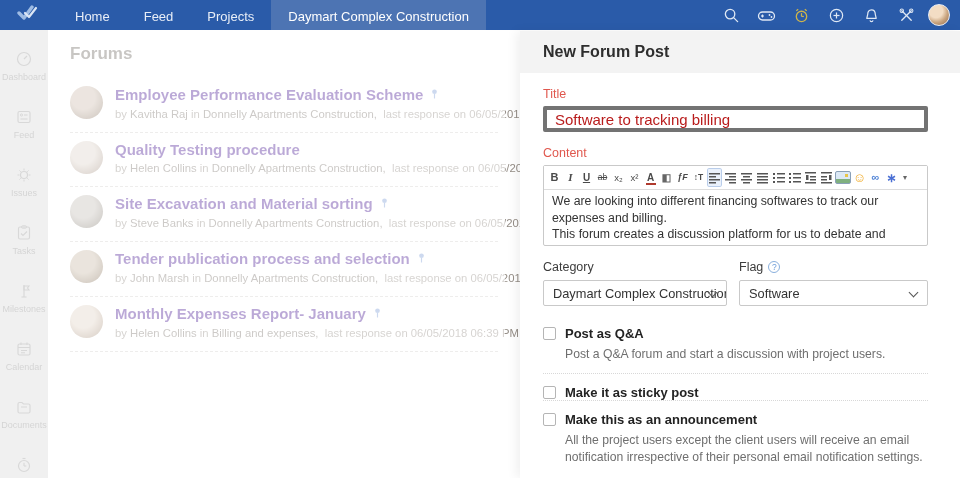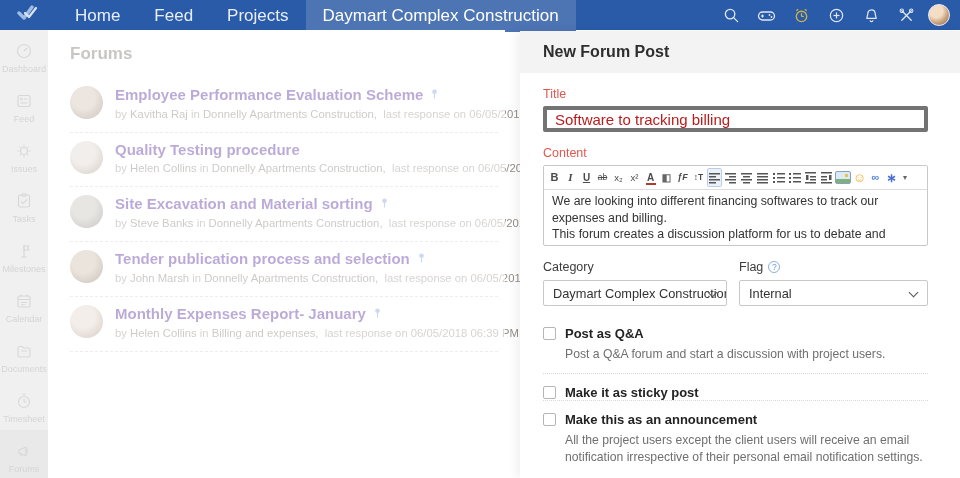--- a/index.html
+++ b/index.html
@@ -3,29 +3,29 @@
 <meta charset="utf-8">
 <style>
   html,body{margin:0;padding:0;background:#fff;}
   *{box-sizing:border-box;}
   body{font-family:"Liberation Sans",sans-serif;width:960px;height:478px;overflow:hidden;}
   .app{position:relative;width:960px;height:478px;background:#fff;}
 
   
   .navbar{position:absolute;top:0;left:0;width:960px;height:30px;background:#2a5ba9;display:flex;align-items:stretch;color:#fff;}
   .brand{display:flex;align-items:center;padding:0 16px 0 16px;}
-  .nav-item{display:flex;align-items:center;padding:16px 17px;font-size:17px;color:#e8eef7;cursor:pointer;}
+  .nav-item{display:flex;align-items:center;padding:16px 17px;font-size:13px;color:#e8eef7;cursor:pointer;}
   .nav-item.active{background:#4d74b3;color:#fff;}
   .nav-actions{margin-left:auto;display:flex;align-items:center;gap:9px;padding-right:10px;}
   .nav-ico{width:26px;height:26px;display:flex;align-items:center;justify-content:center;cursor:pointer;}
   .avatar{width:22px;height:22px;border-radius:50%;background:radial-gradient(circle at 35% 30%,#f3ddc4 0 35%,#caa57f 60%,#8d6547 100%);border:1px solid #e9eef6;cursor:pointer;}
 
   
   .sidebar{position:absolute;top:30px;left:0;width:48px;height:448px;background:#d8d8d8;display:flex;flex-direction:column;}
-  .side-item{display:flex;flex-direction:column;align-items:center;padding:12px 0 6px;cursor:pointer;}
+  .side-item{display:flex;flex-direction:column;align-items:center;padding:20px 0 6px;cursor:pointer;}
   .side-item.active{background:#c6c6c6;}
   .side-label{font-size:9px;color:#8f8f8f;margin-top:4px;white-space:nowrap;}
   .side-ico svg{display:block;}
 
   
   .list-wrap{position:absolute;top:30px;left:48px;width:457px;height:448px;background:#fff;}
   .list-head{font-size:17px;font-weight:700;color:#6e6963;padding:14px 0 0 22px;}
   .forum-items{padding:14px 0 0 22px;}
   .forum-item{display:flex;gap:12px;padding:8px 0 10px;border-bottom:1px dashed #d2cfcc;width:428px;cursor:pointer;}
   .f-avatar{width:33px;height:33px;border-radius:50%;flex:0 0 33px;}
@@ -397,21 +397,21 @@
             <span>Daymart Complex Construction</span>
             <span class="chev"></span>
           </div>
         </div>
         <div class="col-flag">
           <div class="label-row">
             <span class="fld-label plain" style="margin-bottom:0;">Flag</span>
             <span class="help-ico">?</span>
           </div>
           <div class="select">
-            <span>Internal</span>
+            <span>Software</span>
             <span class="chev"></span>
           </div>
         </div>
       </div>
 
       <div id="options">
           <div class="opt">
             <div class="opt-row">
               <span class="chk"></span>
               <span class="opt-label">Post as Q&amp;A</span>

